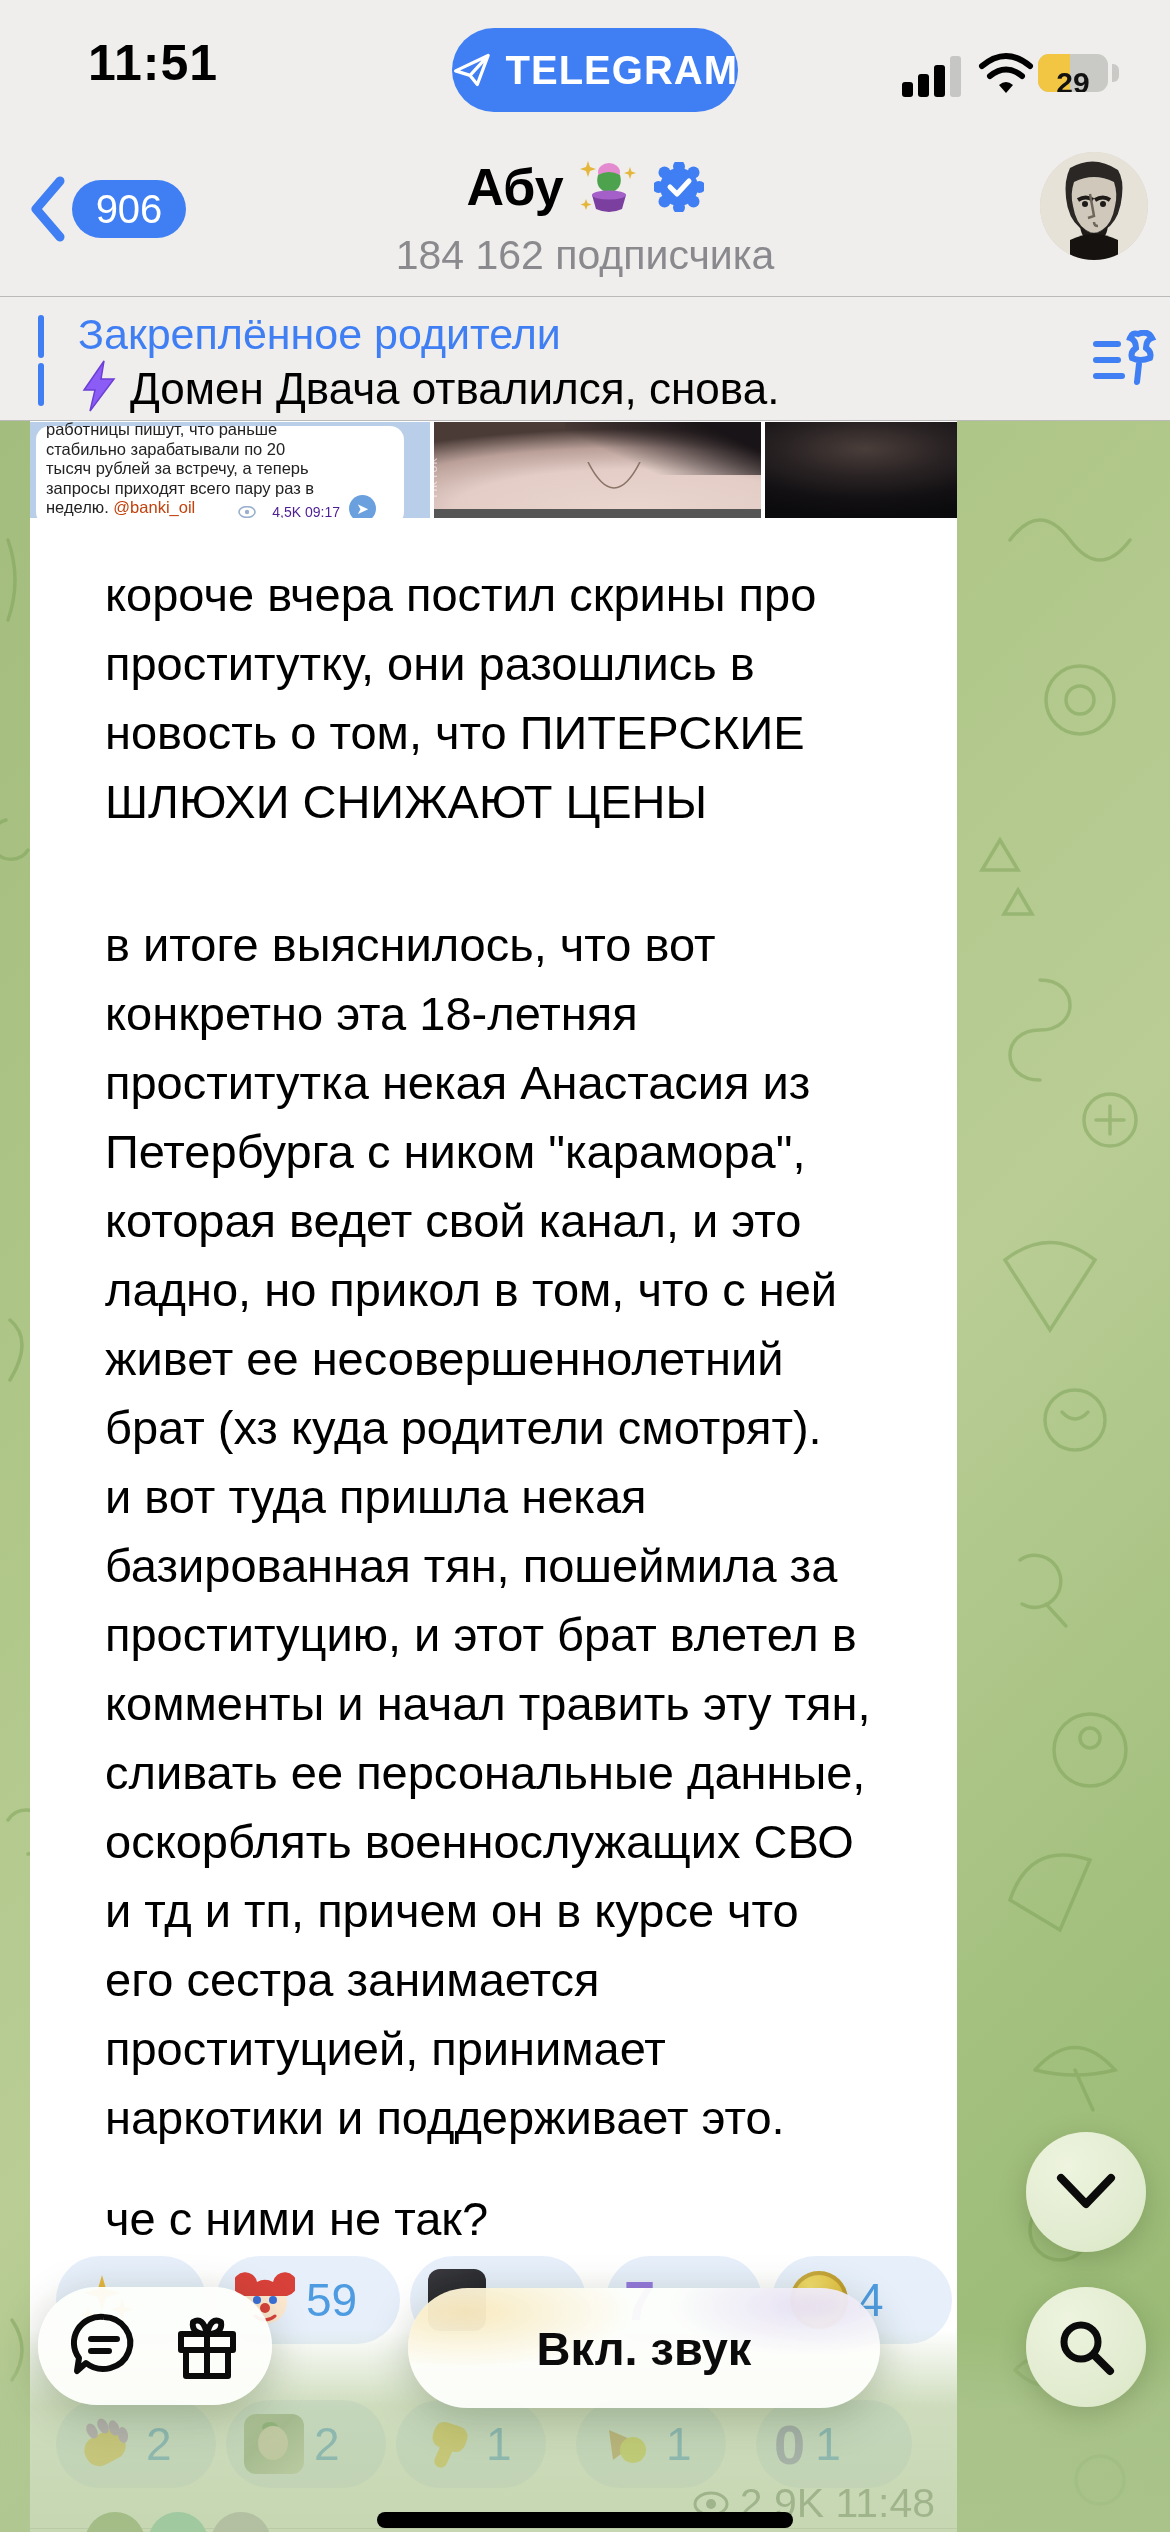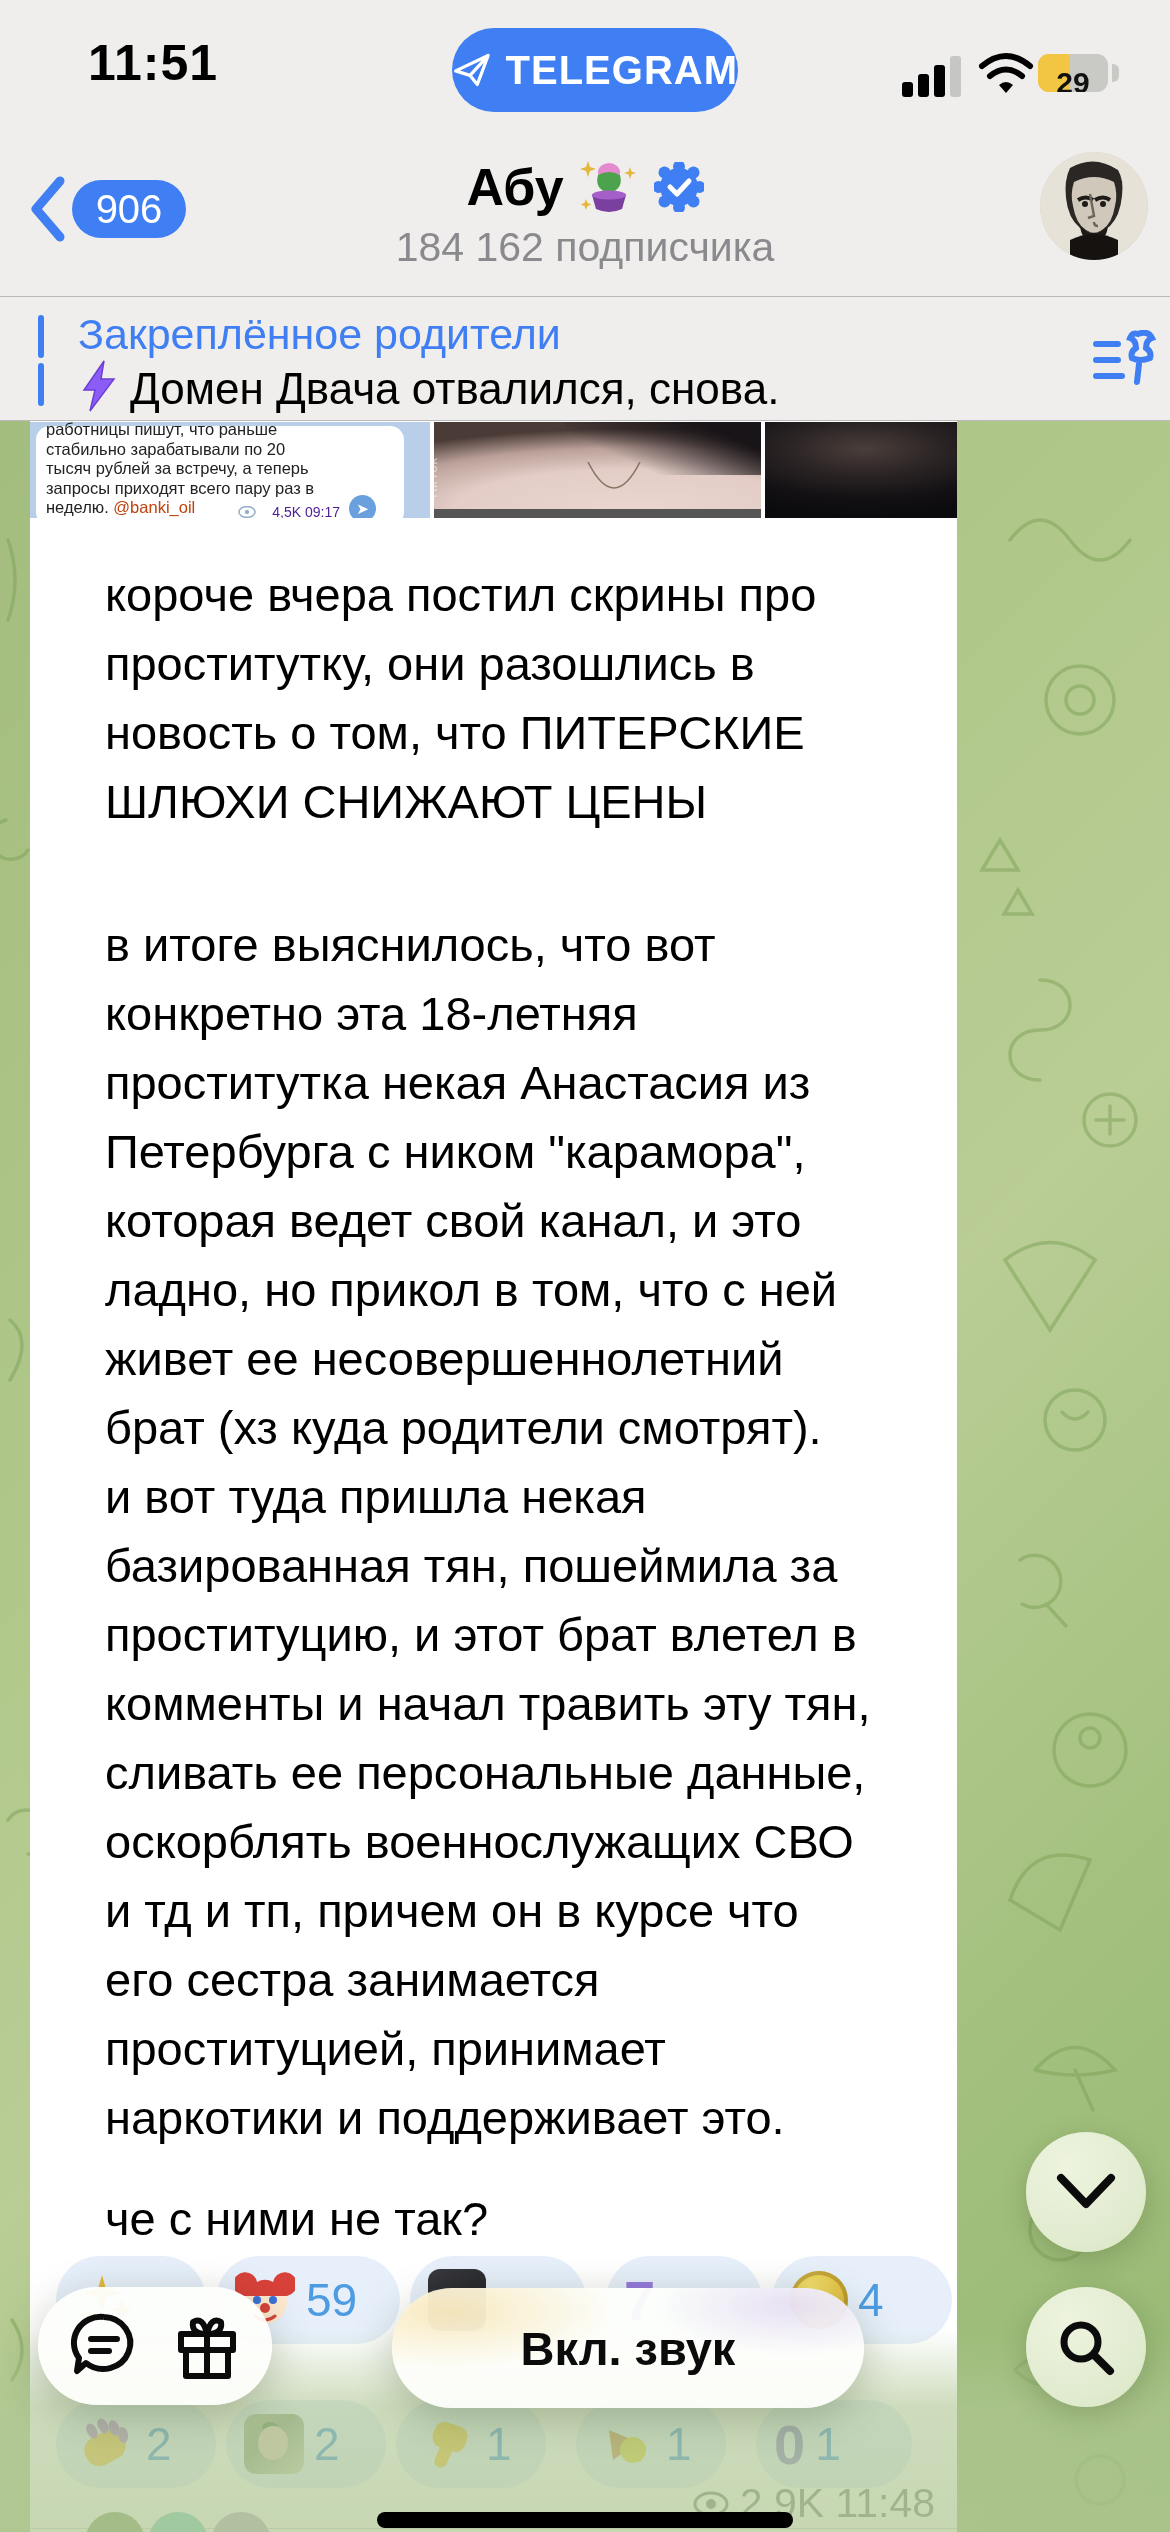--- a/index.html
+++ b/index.html
@@ -22,21 +22,21 @@
   .battery{left:1038px;top:54px;width:70px;height:38px;border-radius:11px;background:#c9c9c5;overflow:hidden;}
   .battery .fill{position:absolute;left:0;top:0;width:45%;height:100%;background:#f2c643;}
   .battery .pct{position:absolute;left:0;top:12px;width:100%;text-align:center;font-size:30px;font-weight:700;color:#111;}
   .battery-nub{left:1112px;top:64px;width:7px;height:18px;border-radius:0 6px 6px 0;background:#c9c9c5;}
 
   
   .badge-906{left:72px;top:180px;width:114px;height:58px;border-radius:29px;background:#3f7ef3;
              display:flex;align-items:center;justify-content:center;color:#fff;font-size:40px;}
   .nav-title{left:0;top:152px;width:1170px;height:70px;display:flex;align-items:center;justify-content:center;gap:14px;}
   .nav-title .t{font-size:52px;font-weight:700;color:#000;}
-  .nav-sub{left:0;top:224px;width:1170px;text-align:center;font-size:41px;color:#8a8a8e;}
+  .nav-sub{left:0;top:232px;width:1170px;text-align:center;font-size:41px;color:#8a8a8e;}
   .avatar{left:1040px;top:152px;width:108px;height:108px;border-radius:50%;overflow:hidden;
           background:radial-gradient(circle at 50% 38%,#e8e4dc 0%,#d9d4c9 60%,#cfc9bd 100%);}
   .hairline{background:rgba(60,60,67,.29);height:1px;}
 
   
   .pin-seg{left:38px;width:6px;border-radius:3px;background:#3f7ef3;}
   .pinned-label{left:78px;top:310px;font-size:43px;font-weight:500;color:#3f7ef3;}
   .pinned-text{left:130px;top:364px;font-size:44px;color:#000;}
 
   
@@ -79,21 +79,21 @@
   .emo-sticker i{position:absolute;width:30px;height:34px;border-radius:50%;background:#d9c9b4;left:14px;top:12px;}
   .emo-sticker b{position:absolute;width:16px;height:10px;border-radius:50%;background:#5d8f4e;left:18px;top:8px;}
 
   
   .scrim{left:0;top:2330px;width:1170px;height:202px;z-index:10;
          background:linear-gradient(rgba(176,199,148,0) 0%,rgba(176,199,148,.62) 38%,rgba(176,199,148,.72) 100%);}
   .float-pill{background:rgba(253,254,251,.95);border-radius:60px;z-index:20;
               box-shadow:0 10px 40px rgba(40,60,20,.25);}
   .comments-pill{left:38px;top:2287px;width:234px;height:118px;display:flex;align-items:center;
                  justify-content:space-evenly;}
-  .unmute-pill{left:392px;top:2288px;width:472px;height:120px;display:flex;align-items:center;justify-content:center;
+  .unmute-pill{left:408px;top:2288px;width:472px;height:120px;display:flex;align-items:center;justify-content:center;
      background:
        radial-gradient(60% 80% at 12% 20%,rgba(244,210,120,.45) 0%,rgba(244,210,120,0) 60%),
        radial-gradient(50% 70% at 85% 15%,rgba(190,170,230,.35) 0%,rgba(190,170,230,0) 60%),
        rgba(253,254,251,.95);}
   .unmute-pill span{font-size:47px;font-weight:600;color:#0b0b0b;}
   .round-btn{width:120px;height:120px;border-radius:50%;z-index:20;
              background:radial-gradient(circle at 35% 28%,#eef4df,#dfeacd 75%,#d5e2c1);
              box-shadow:0 8px 28px rgba(40,60,20,.22);display:flex;align-items:center;justify-content:center;}
   .views-row{right:235px;top:2480px;display:flex;align-items:center;gap:10px;z-index:6;
              color:rgba(100,115,95,.85);font-size:41px;}

